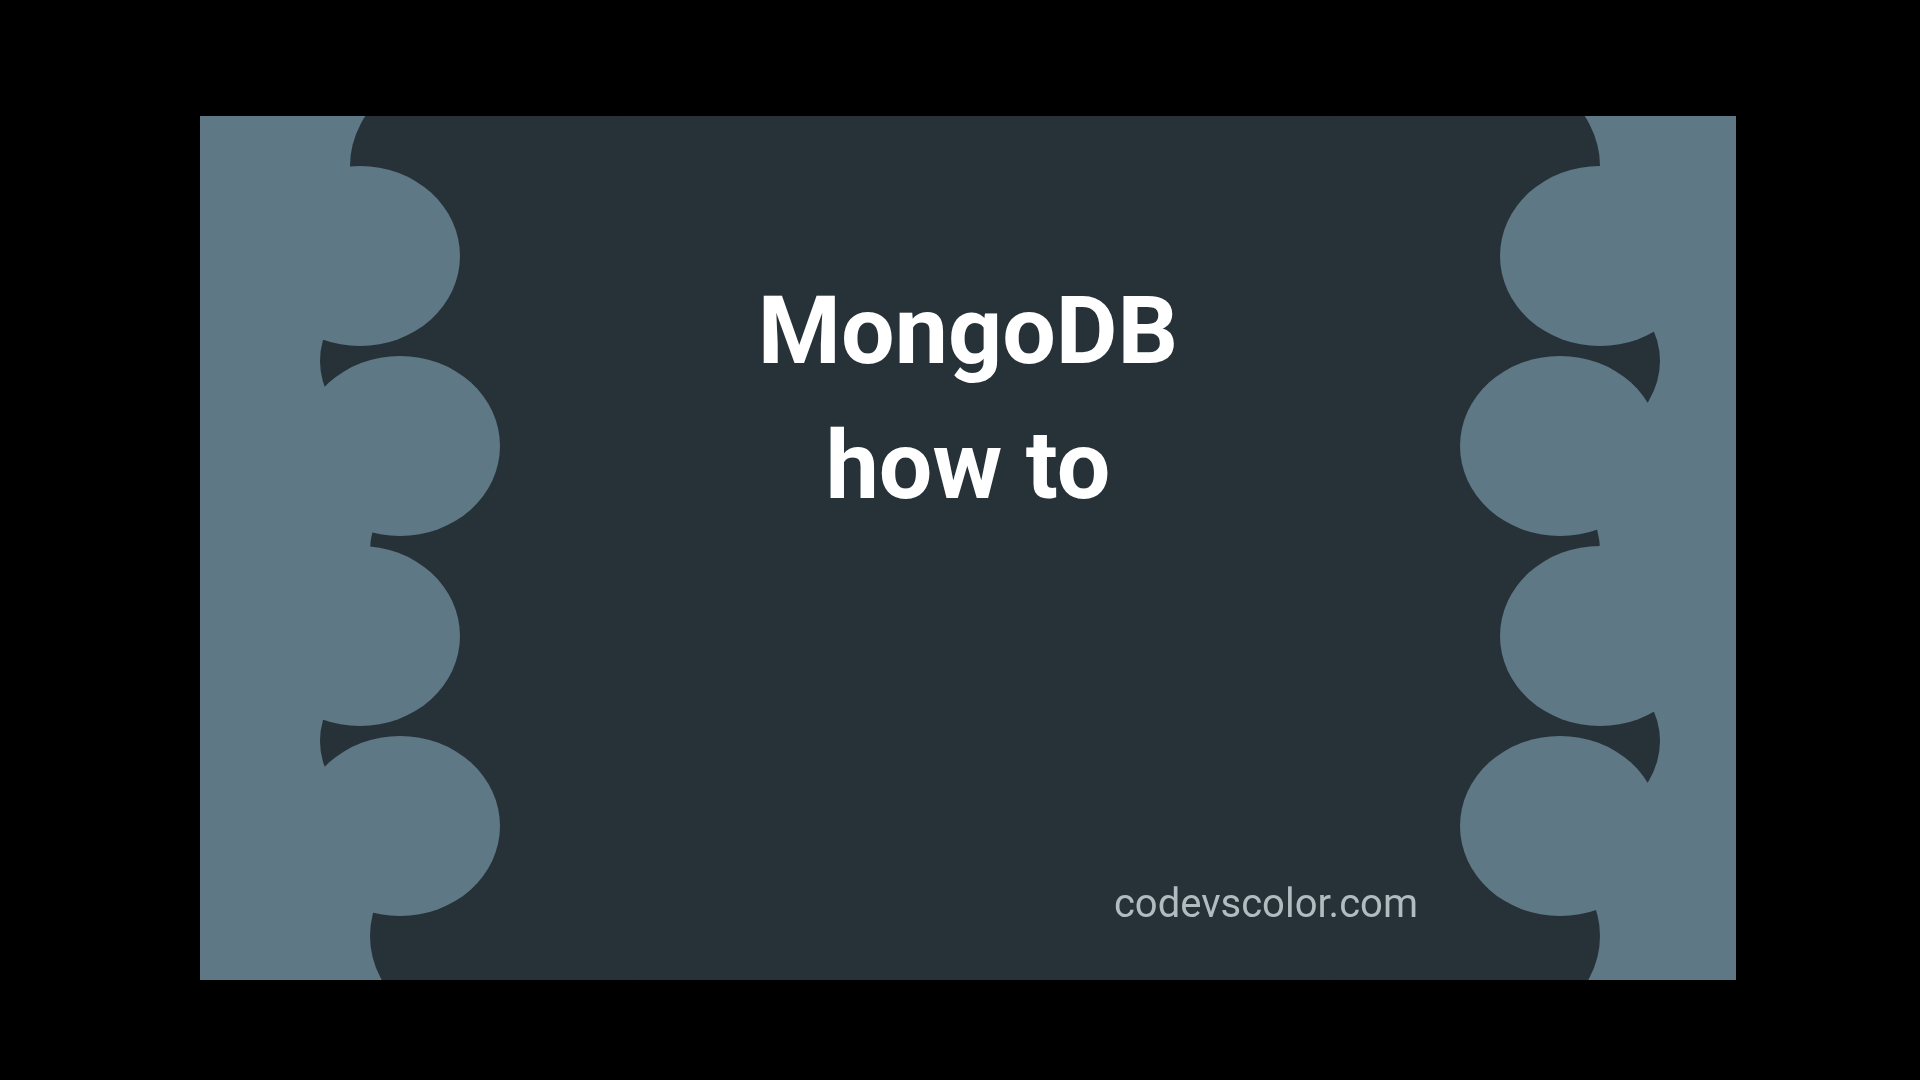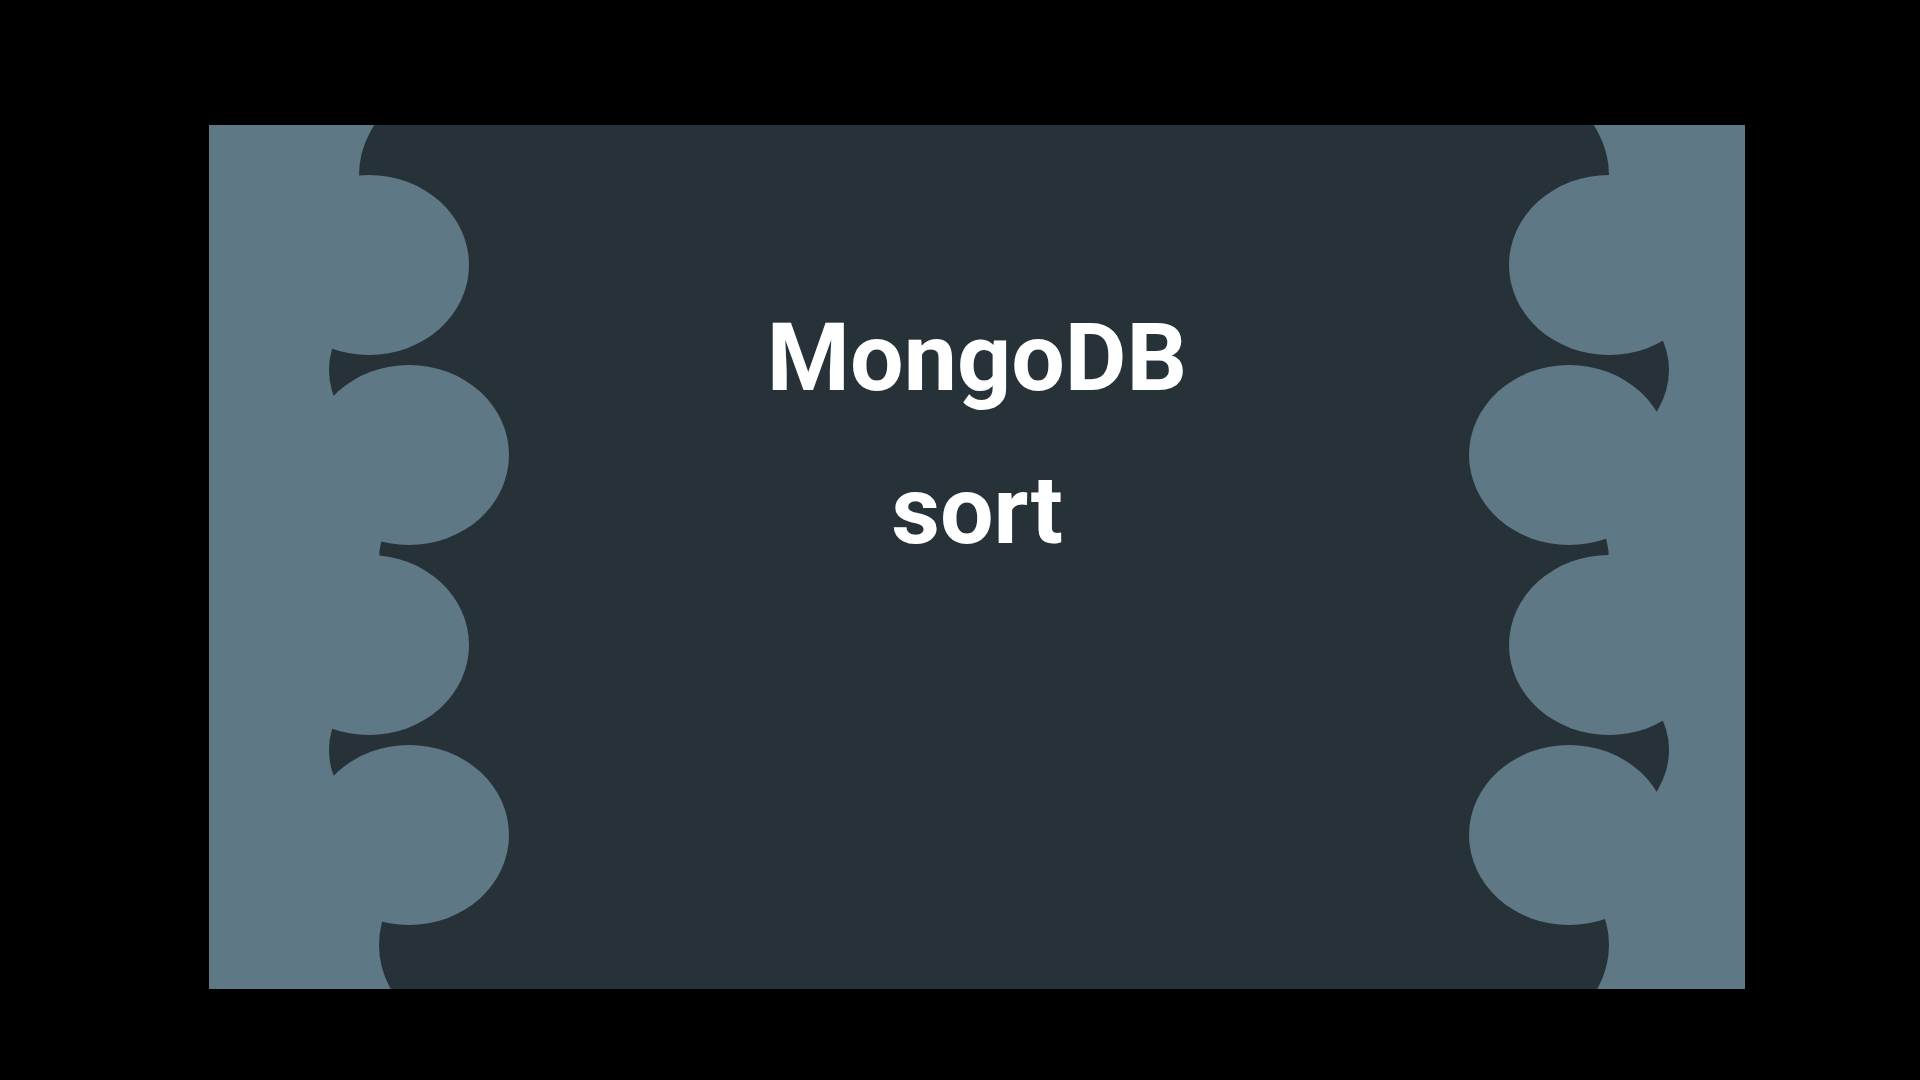--- a/index.html
+++ b/index.html
@@ -1,17 +1,17 @@
 <!DOCTYPE html>
 <html><head>
   <meta charset="utf-8">
   <style>
     * {
       margin: 0;
-      padding: 17px;
+      padding: 8px;
       box-sizing: border-box;
     }
     body {
       width: 1920px;
       height: 1080px;
       background: #000;
       display: flex;
       align-items: center;
       justify-content: center;
       overflow: hidden;
@@ -112,16 +112,17 @@
   <div class="light-blob lb-l3"></div>
   <div class="light-blob lb-l4"></div>
 
   <div class="light-blob lb-r1"></div>
   <div class="light-blob lb-r2"></div>
   <div class="light-blob lb-r3"></div>
   <div class="light-blob lb-r4"></div>
 
   <div class="title-text">
     <div>MongoDB</div>
-    <div>sort</div>
+    <div>how to</div>
   </div>
 
+  <div class="watermark">codevscolor.com</div>
 </div>
 
 </body></html>

